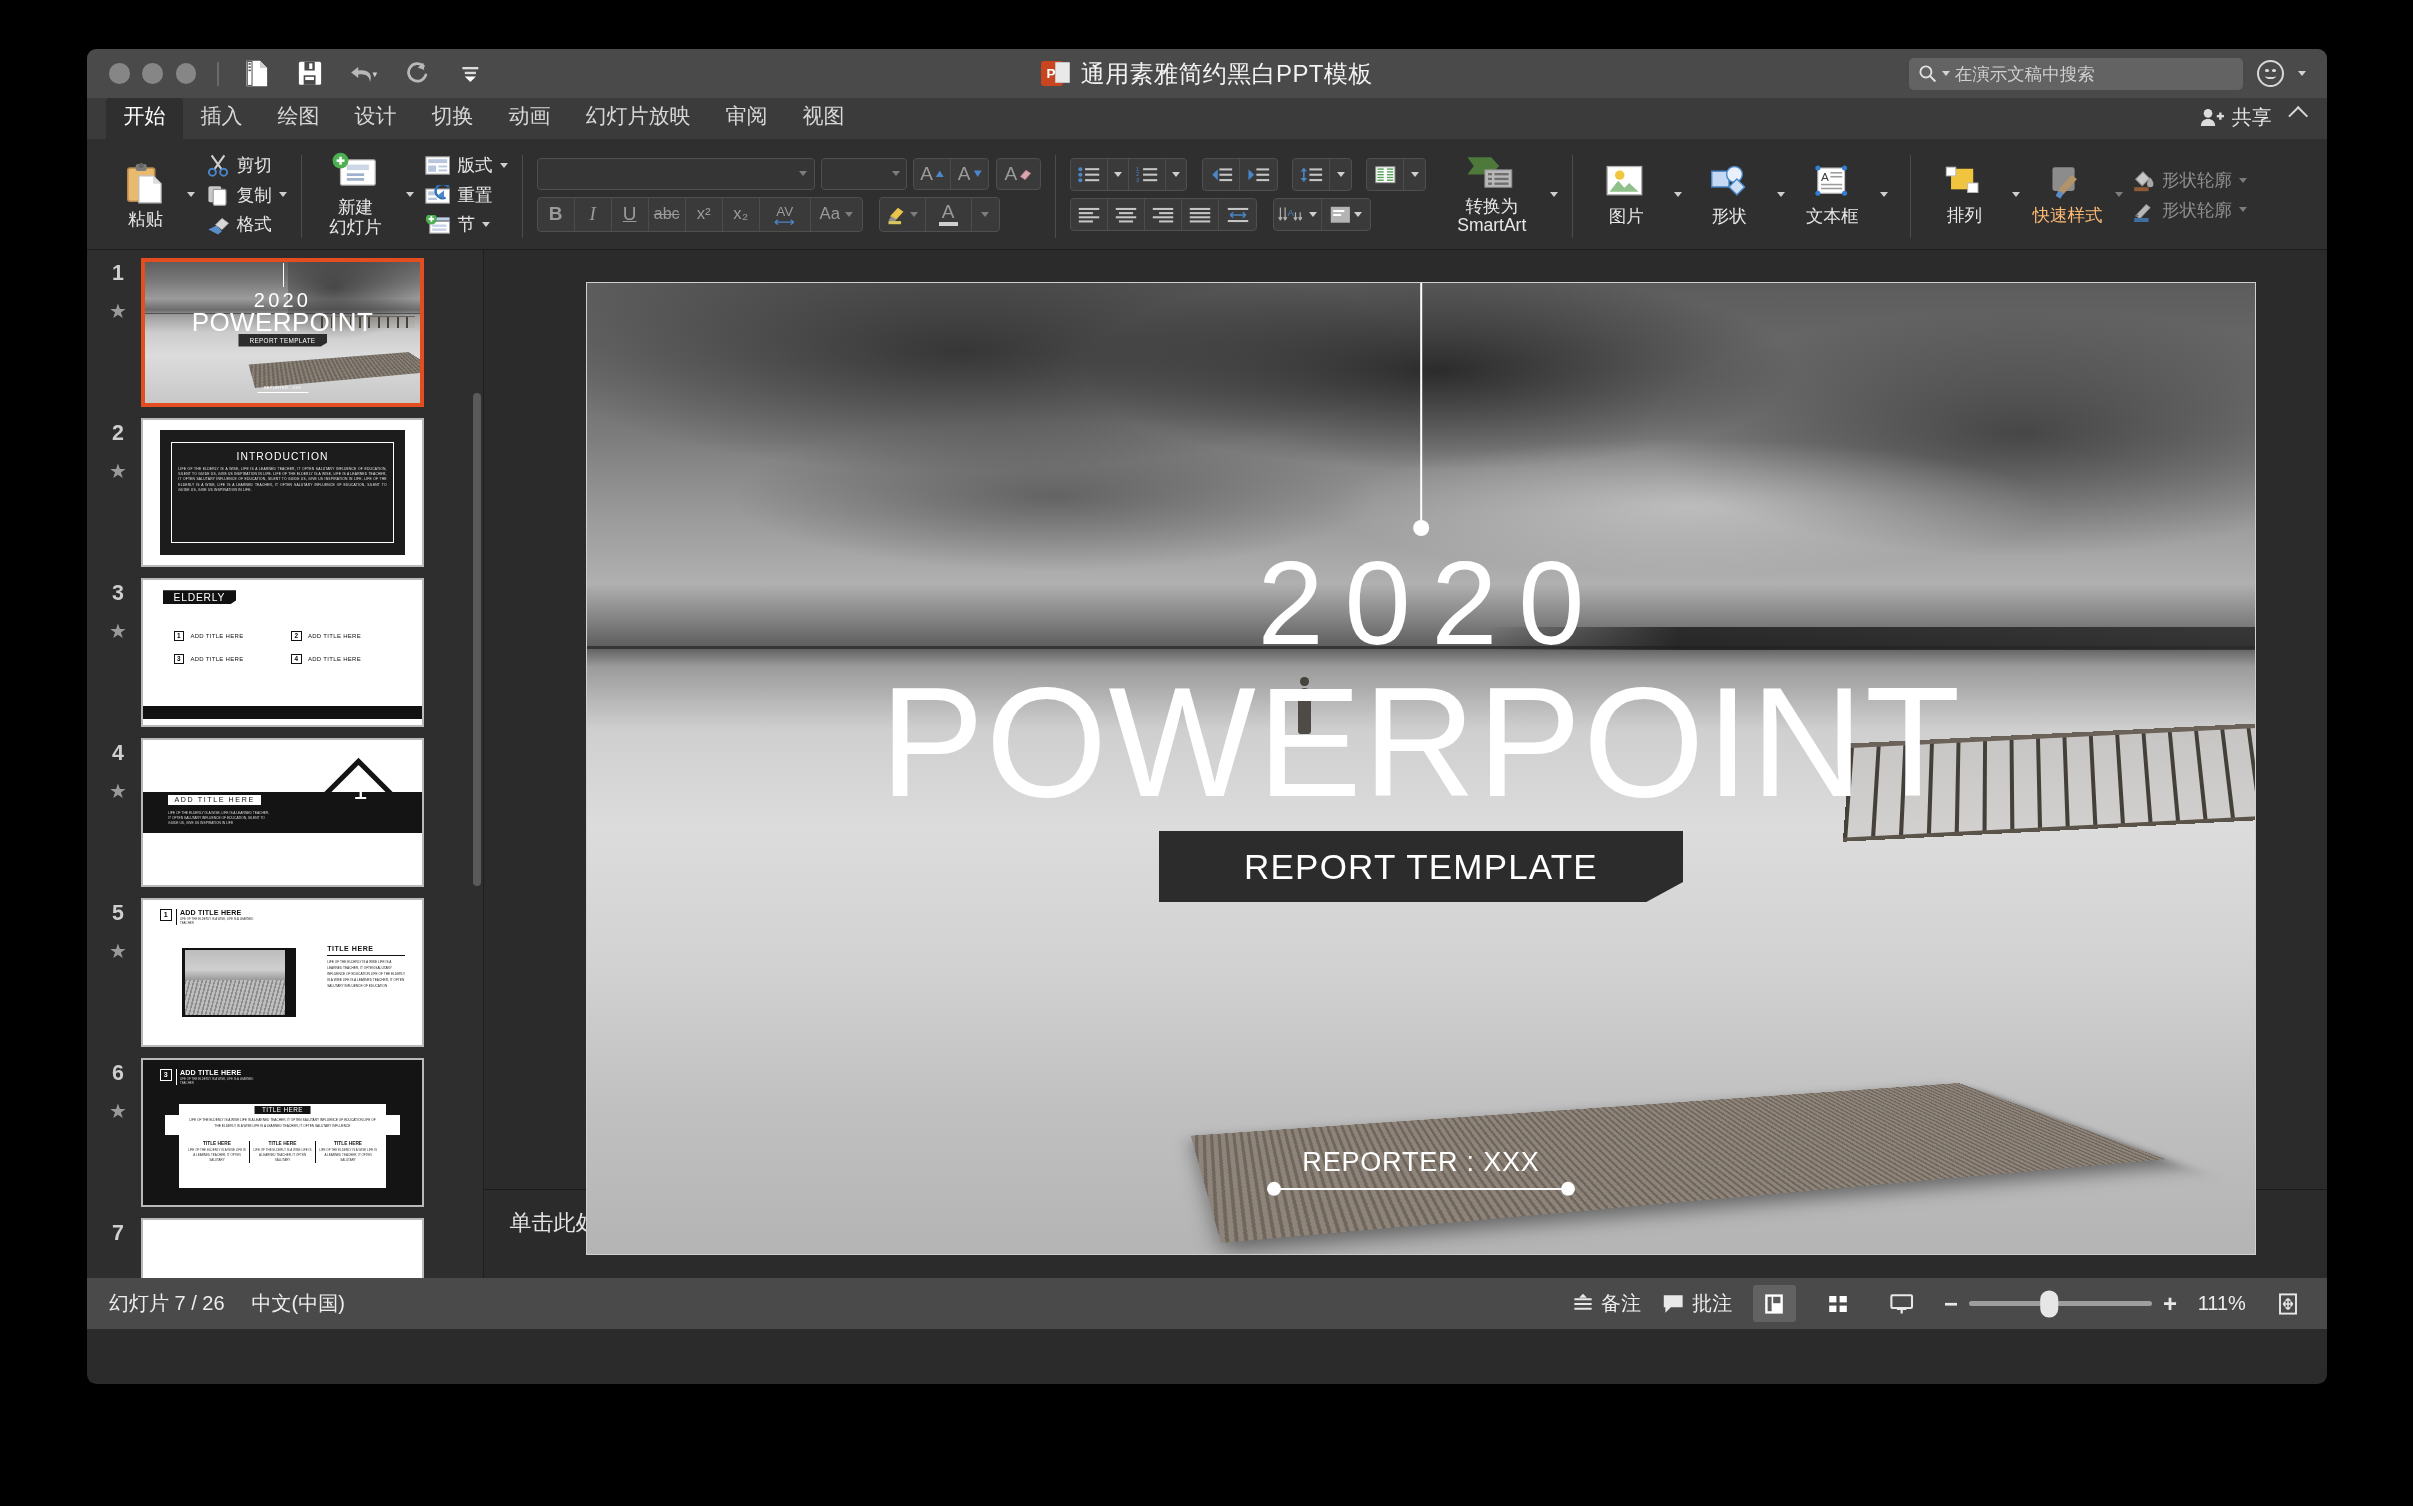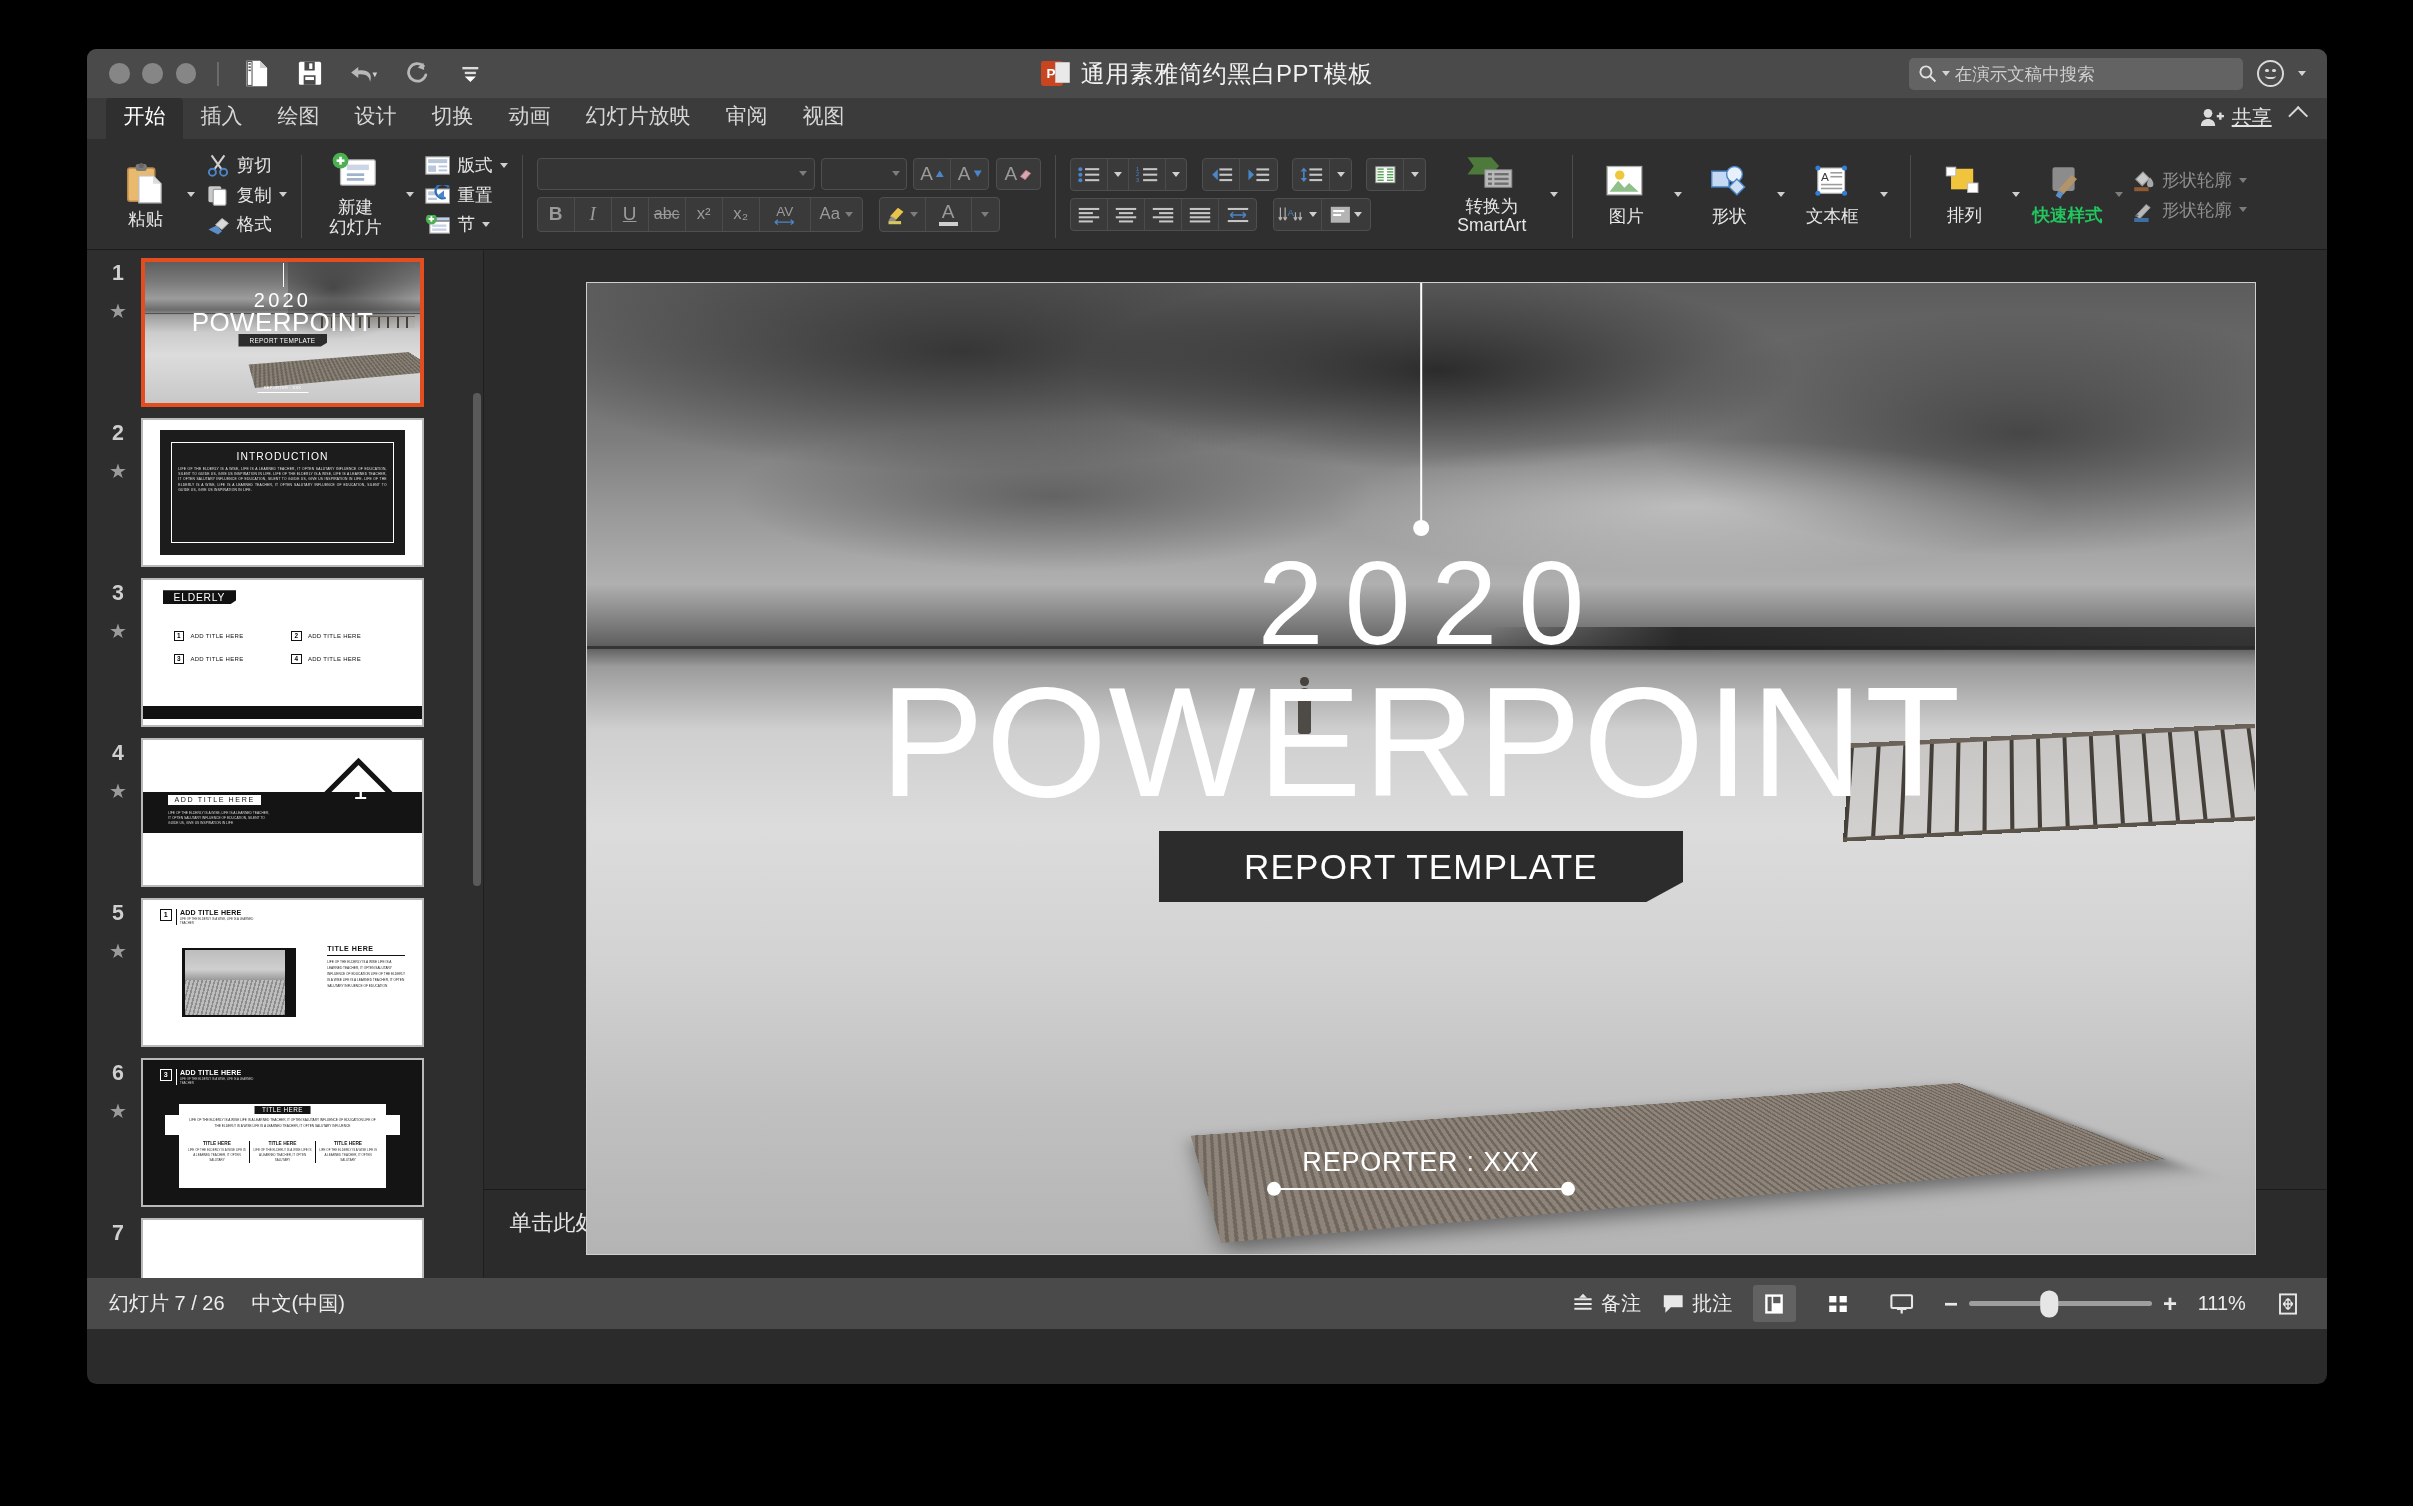--- a/index.html
+++ b/index.html
@@ -79,35 +79,35 @@
     height: 41px; background: #3b3b3b;
     display: flex; align-items: flex-end; padding-left: 19px;
     position: relative;
   }
   .rtab {
     color: #d7d7d7; font-size: 21px; padding: 4.8px 17.5px 8.7px 17.5px; cursor: default;
     white-space: nowrap;
   }
   .rtab.active { color: #ffffff; background: #2f2f2f; border-radius: 4px 4px 0 0; }
   #share-area { margin-left: auto; display: flex; align-items: center; gap: 19px; padding: 0 22px 8px 0; color: #e4e4e4; font-size: 20px; }
-  #share-btn { display: flex; align-items: center; gap: 8px; text-decoration: underline; }
+  #share-btn { display: flex; align-items: center; gap: 8px; }
   .chev-up { width: 14.3px; height: 14.3px; border-left: 2.4px solid #d8d8d8; border-top: 2.4px solid #d8d8d8; transform: rotate(45deg); margin-bottom: 3.2px; }
 
   
   #ribbon {
     height: 111px; background: #2f2f2f;
     display: flex; align-items: stretch; padding: 4.8px 0 0 8px;
     border-bottom: 0.8px solid #1c1c1c;
   }
   .rgroup { display: flex; align-items: center; height: 102px; padding: 0 11px; }
   .rsep { width: 0.8px; background: #4c4c4c; margin: 11px 3.2px; align-self: stretch; }
 
   .big-btn { display: flex; flex-direction: column; align-items: center; justify-content: center; width: 79px; }
   .big-btn .lbl { color: #e8e8e8; font-size: 17.5px; margin-top: 4.8px; text-align: center; line-height: 1.12; }
-  .big-btn .lbl.dim { color: #22c55e; font-weight: bold; }
+  .big-btn .lbl.dim { color: #fdba74; }
   .mini-list { display: flex; flex-direction: column; justify-content: center; gap: 5.6px; }
   .mini-item { display: flex; align-items: center; gap: 7.1px; }
   .mini-item .lbl { color: #e8e8e8; font-size: 17.5px; }
   .mini-item .lbl.dim { color: #8f8f8f; }
   .tri { width: 0; height: 0; border-left: 4.8px solid transparent; border-right: 4.8px solid transparent; border-top: 5.6px solid #cfcfcf; }
   .tri.dim { border-top-color: #7d7d7d; }
 
   
   .ctl-col { display: flex; flex-direction: column; justify-content: center; gap: 7.1px; }
   .ctl-row { display: flex; align-items: center; gap: 6.4px; }

